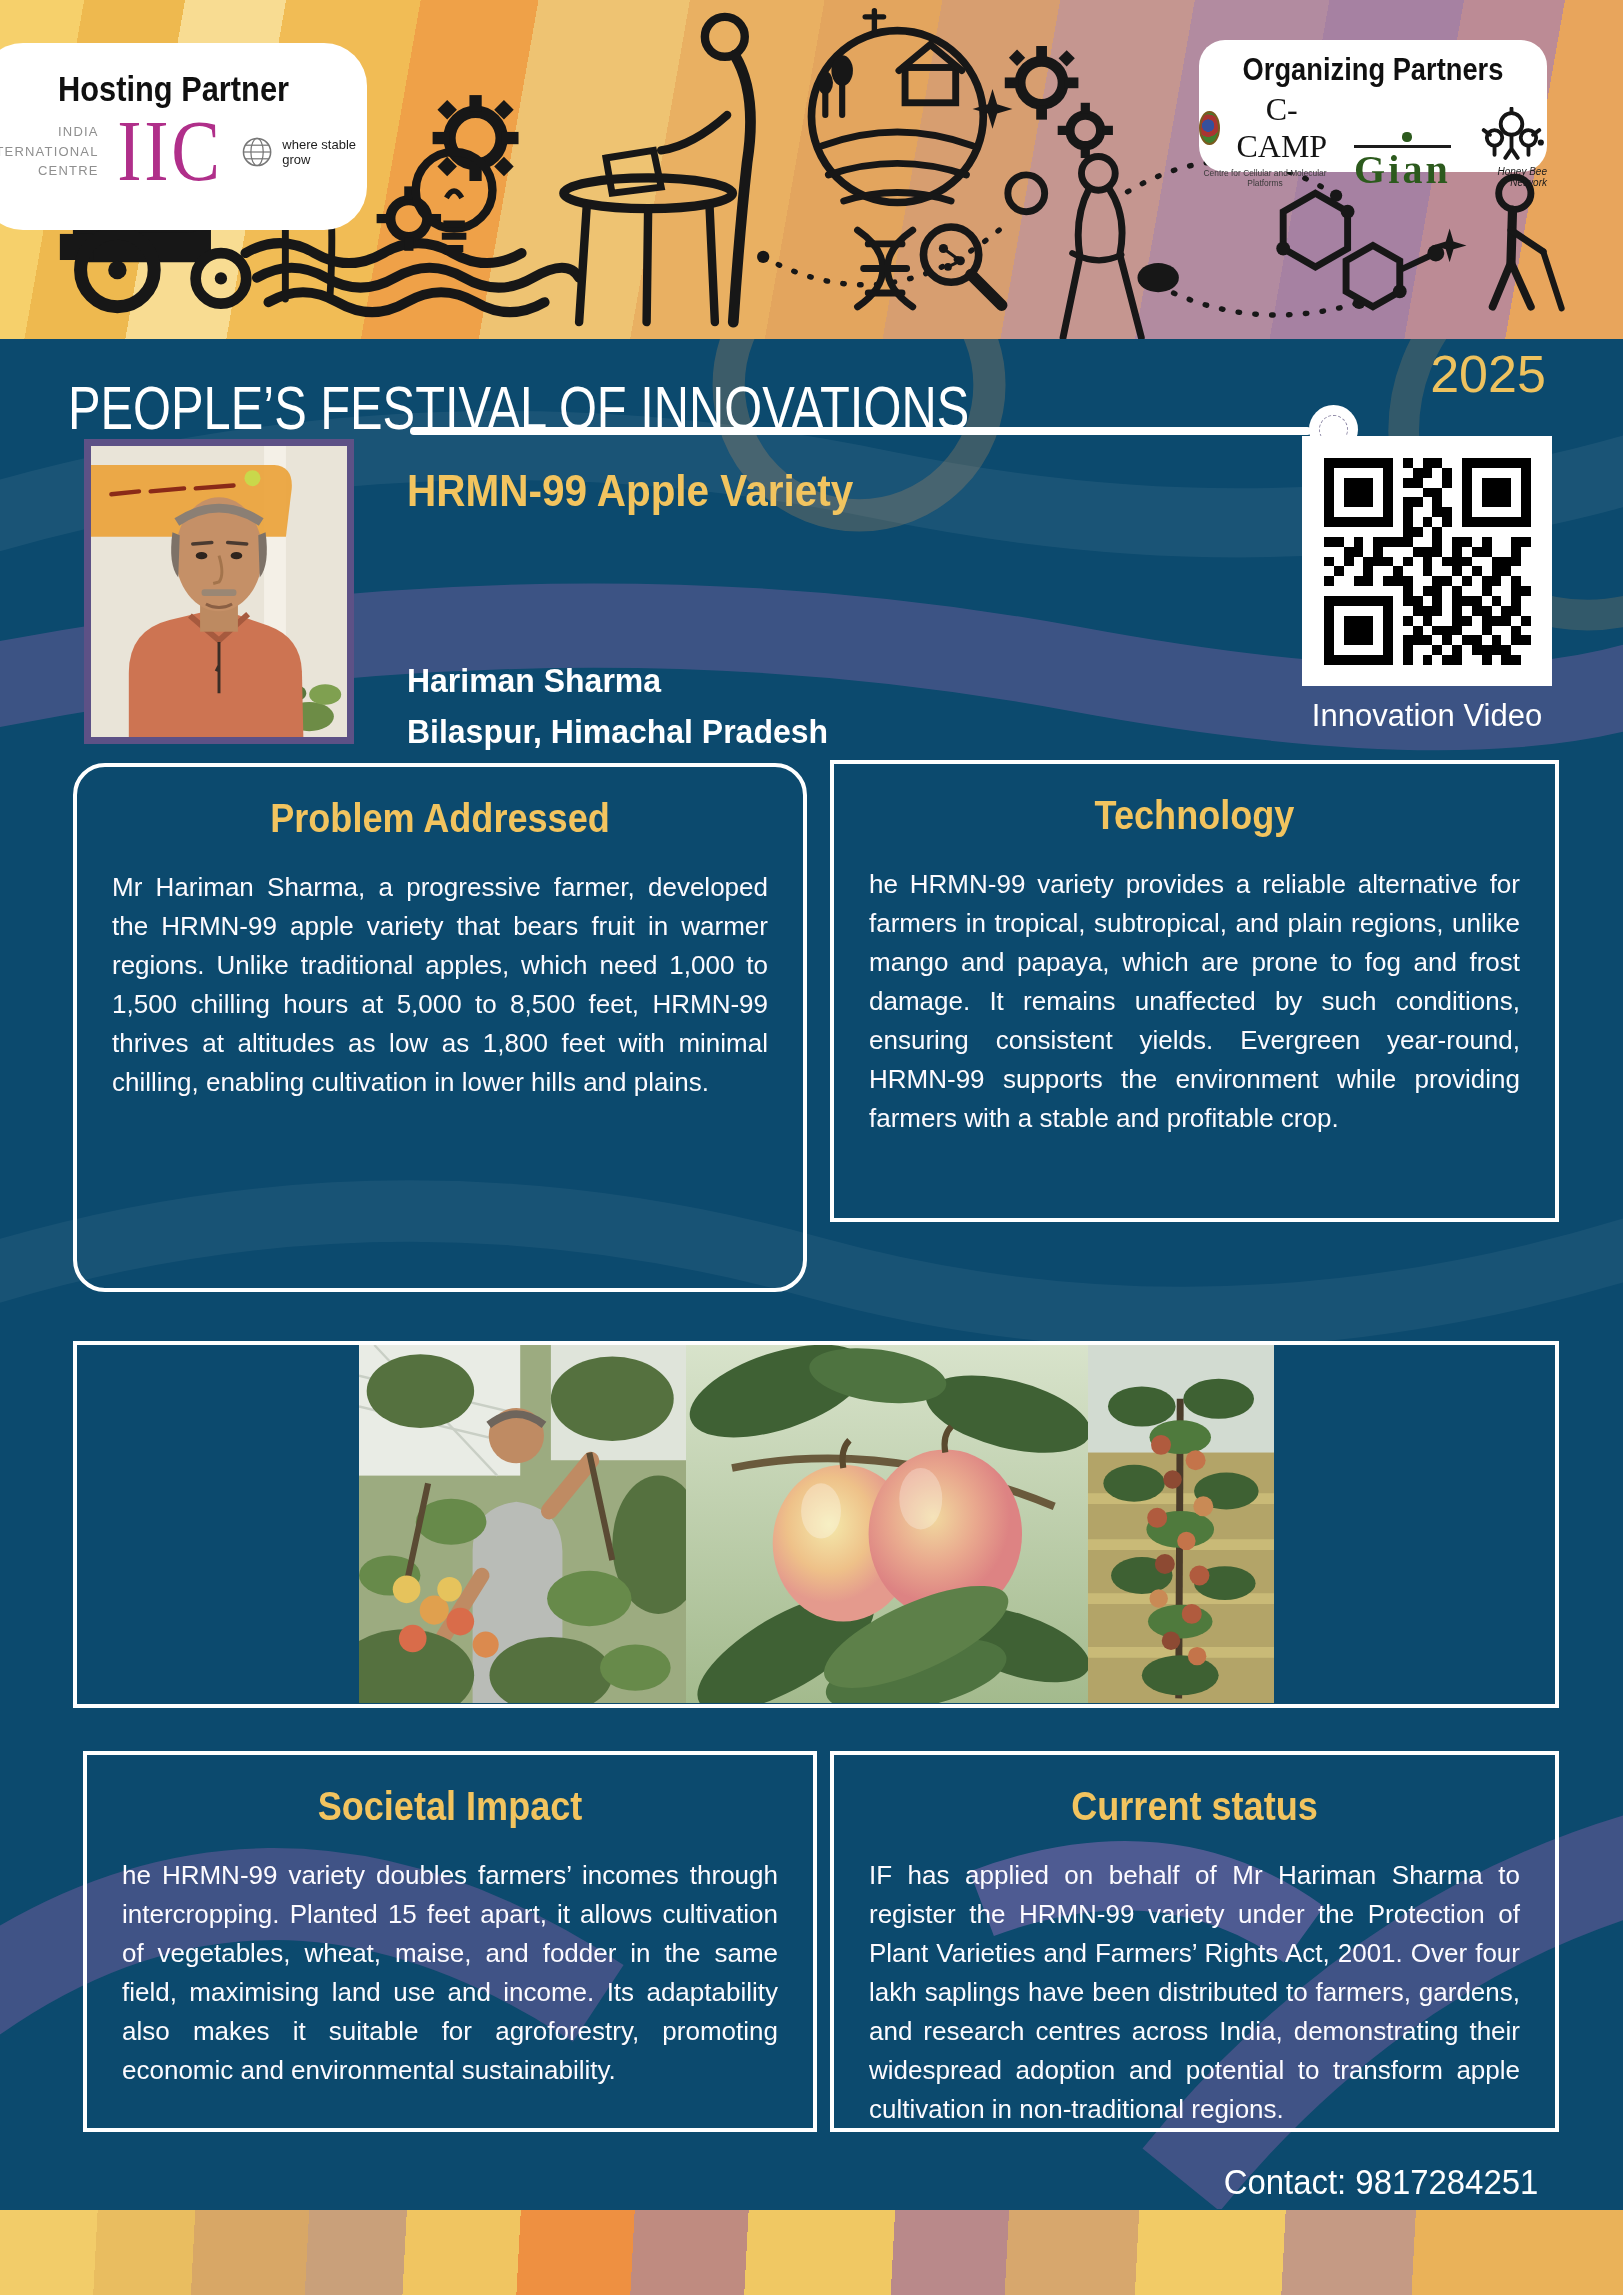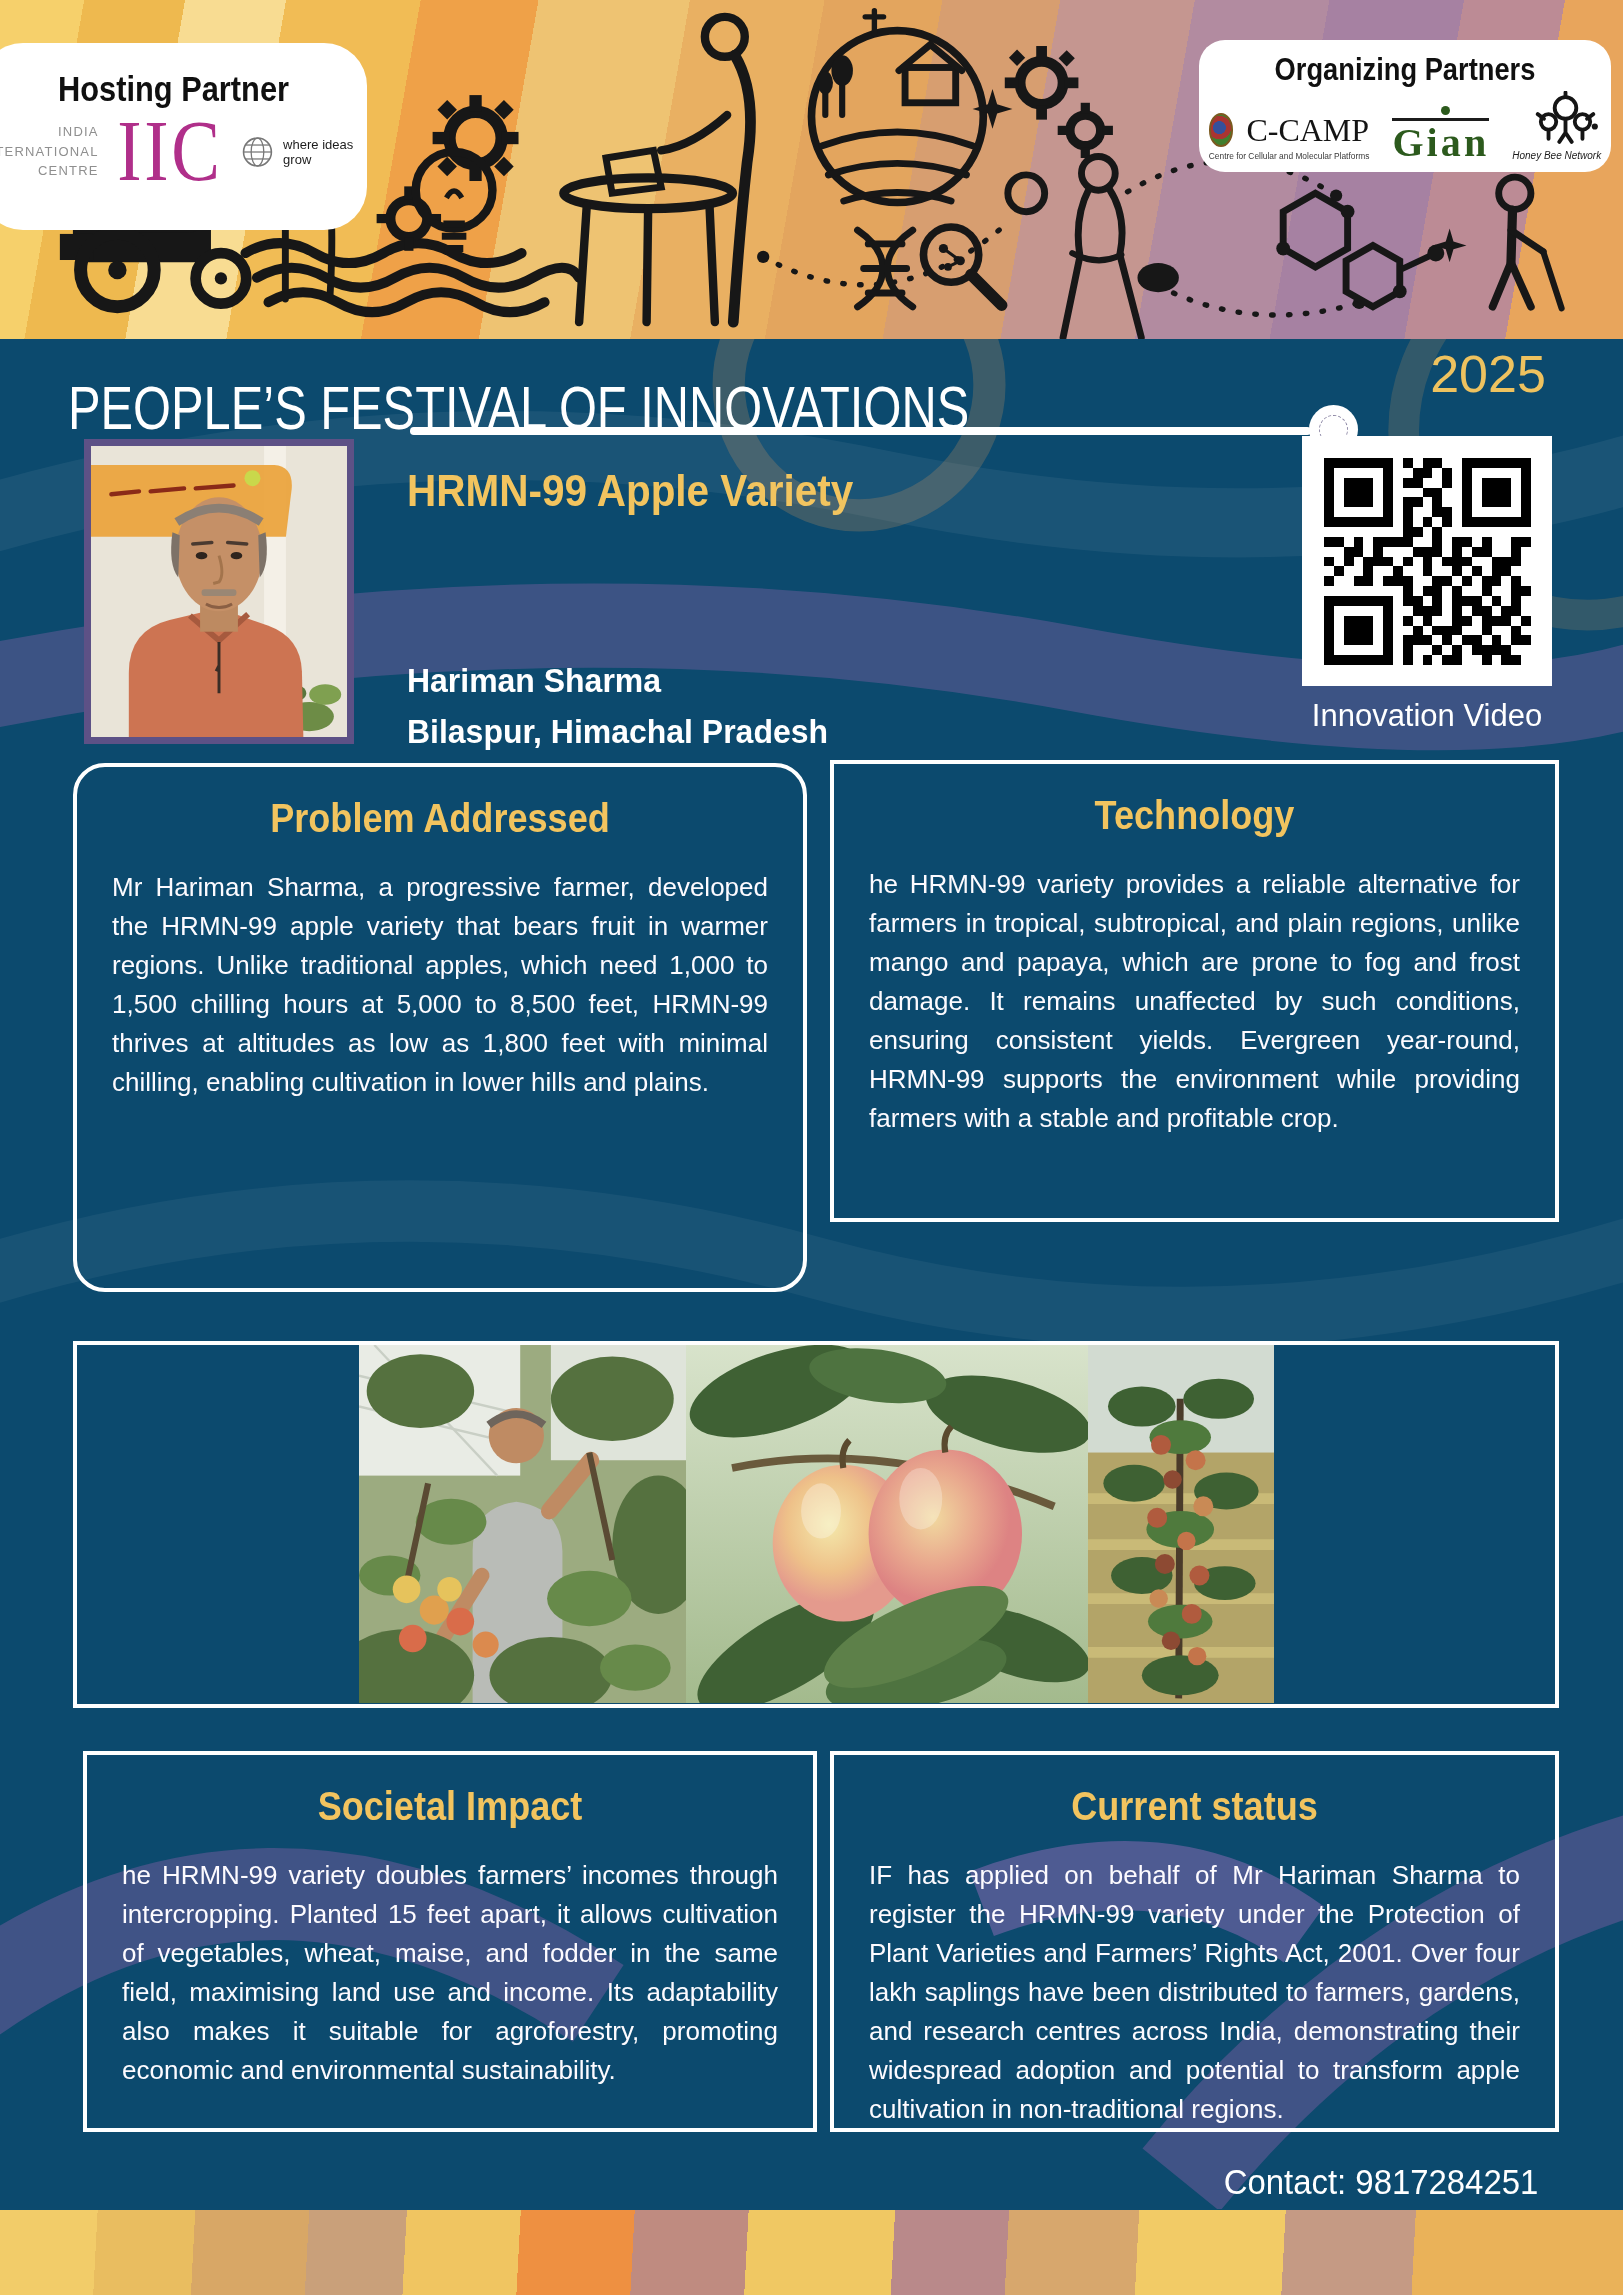--- a/index.html
+++ b/index.html
@@ -14,21 +14,21 @@
     background:linear-gradient(100deg,
       #f6d06b 0%,#f6d06b 5%,#eeb94f 5%,#eeb94f 11%,#f8dc92 11%,#f8dc92 17%,
       #f1bc55 17%,#f1bc55 25%,#efa148 25%,#efa148 32%,#eec372 32%,#eec372 41%,
       #e9b062 41%,#e9b062 49%,#e3a55e 49%,#e3a55e 56%,#d79e70 56%,#d79e70 63%,
       #c59690 63%,#c59690 71%,#b28ba0 71%,#b28ba0 79%,#a681a2 79%,#a681a2 87%,
       #bc8b95 87%,#bc8b95 93%,#e8a55c 93%,#e8a55c 100%); }
   .banner-art { position:absolute; left:0; top:0; width:100%; height:100%; }
 
   .partner-box { position:absolute; background:#fff; }
   .hosting-box { left:-20px; top:43px; width:387px; height:187px; border-radius:43px; }
-  .org-box { left:1199px; top:40px; width:412px; height:132px; border-radius:26px; }
+  .org-box { left:1199px; top:40px; width:348px; height:132px; border-radius:26px; }
   .partner-label { font-weight:bold; color:#101010; text-align:center; transform:scaleX(.88); }
   .hosting-label { font-size:35px; margin-top:26px; }
   .org-label { font-size:31px; margin-top:12.3px; }
 
   .iic-row { display:flex; align-items:center; justify-content:center; gap:9.2px; margin-top:6.1px; }
   .iic-lines { text-align:right; color:#8f8f8f; font-size:13px; letter-spacing:1.2px; line-height:1.5; }
   .iic-acronym { font-family:"Liberation Serif", serif; font-size:86px; line-height:.85;
                  color:#b02f8a; letter-spacing:3.1px; transform:scaleX(.85); }
   .iic-tagline { font-size:13px; color:#1d1d1d; }
 
@@ -253,21 +253,21 @@
           <div>CENTRE</div>
         </div>
         <div class="iic-acronym">IIC</div>
         <svg width="40" height="40" viewBox="0 0 52 52">
           <circle cx="26" cy="26" r="22" fill="none" stroke="#777" stroke-width="2.5"></circle>
           <ellipse cx="26" cy="26" rx="10" ry="22" fill="none" stroke="#777" stroke-width="2"></ellipse>
           <line x1="4" y1="26" x2="48" y2="26" stroke="#777" stroke-width="2"></line>
           <line x1="7" y1="15" x2="45" y2="15" stroke="#777" stroke-width="2"></line>
           <line x1="7" y1="37" x2="45" y2="37" stroke="#777" stroke-width="2"></line>
         </svg>
-        <div class="iic-tagline">where ideas grow</div>
+        <div class="iic-tagline">where stable grow</div>
       </div>
     </div>
 
     <div class="partner-box org-box">
       <div class="partner-label org-label">Organizing Partners</div>
       <div class="org-logos">
         <div class="ccamp">
           <div class="ccamp-row">
             <div class="ccamp-oval"></div>
             <div class="ccamp-name">C-CAMP</div>

